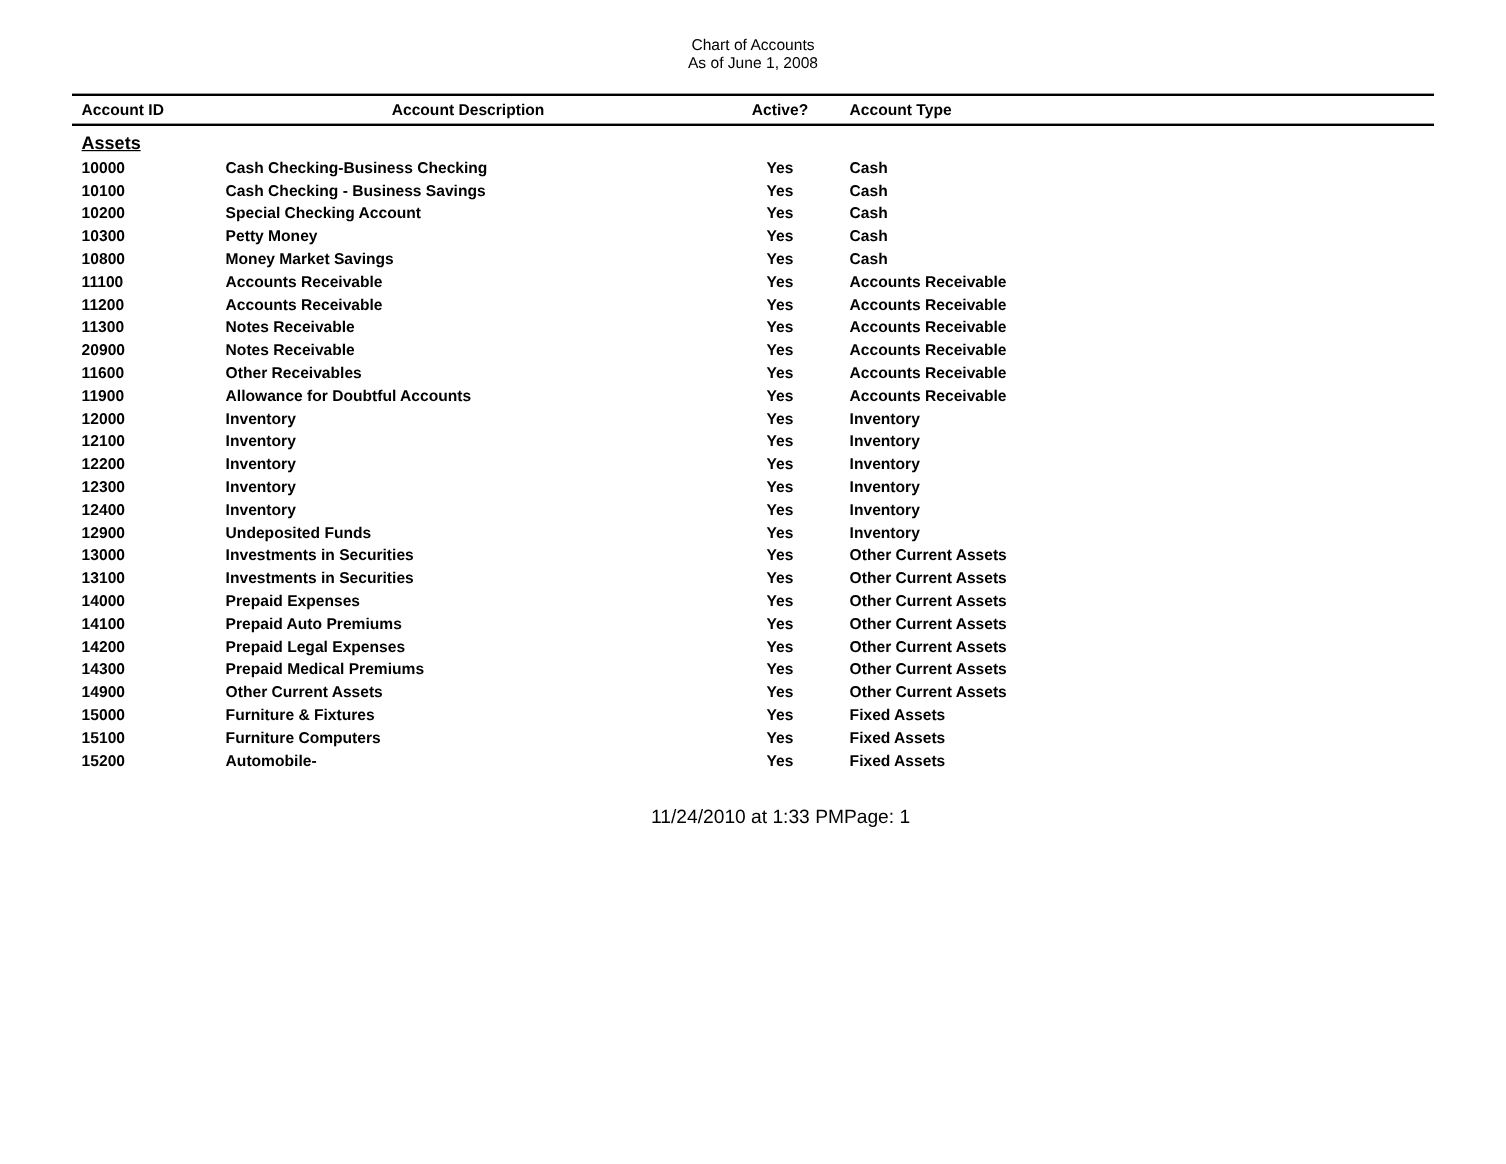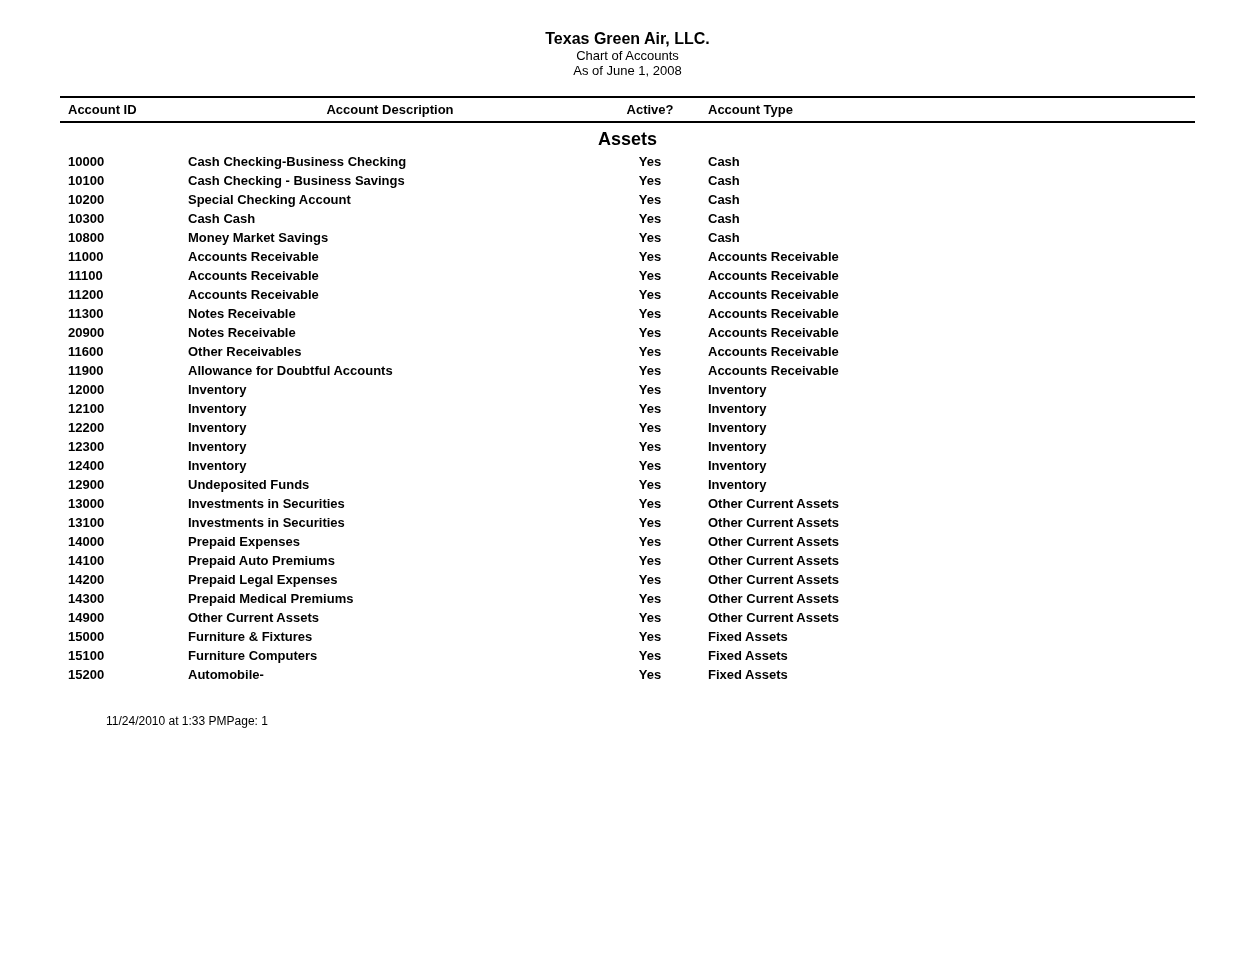--- a/index.html
+++ b/index.html
@@ -50,38 +50,38 @@
     }
     tbody tr td {
       padding: 2px 8px;
       font-weight: bold;
     }
     tbody tr td.active-cell {
       text-align: center;
       margin-top: 40px;
     }
     .section-header td {
-      text-align: center;
+      text-align: left;
+      text-decoration: underline;
       padding-top: 6px;
       padding-bottom: 2px;
-      font-size: 18px;
+      font-size: 15px;
     }
     .footer {
       margin-top: 30px;
       display: flex;
-      justify-content: flex-start;
-      font-size: 12px;
+      justify-content: center;
+      font-size: 16px;
       margin-left: 46px;
     }
   </style>
 </head>
 <body>
 
 <div class="header">
-  <div class="company-name">Texas Green Air, LLC.</div>
   <div class="report-title">Chart of Accounts</div>
   <div class="report-date">As of June 1, 2008</div>
 </div>
 
 <table>
   <thead>
     <tr>
       <th style="width:120px;margin-left:24px;">Account ID</th>
       <th style="width:420px; text-align:center;">Account Description</th>
       <th class="active-col" style="width:100px;">Active?</th>
@@ -105,35 +105,29 @@
         <td>Cash</td>
       </tr>
       <tr>
         <td>10200</td>
         <td>Special Checking Account</td>
         <td class="active-cell">Yes</td>
         <td>Cash</td>
       </tr>
       <tr>
         <td>10300</td>
-        <td>Cash Cash</td>
+        <td>Petty Money</td>
         <td class="active-cell">Yes</td>
         <td>Cash</td>
       </tr>
       <tr>
         <td>10800</td>
         <td>Money Market Savings</td>
         <td class="active-cell">Yes</td>
         <td>Cash</td>
-      </tr>
-      <tr>
-        <td>11000</td>
-        <td>Accounts Receivable</td>
-        <td class="active-cell">Yes</td>
-        <td>Accounts Receivable</td>
       </tr>
       <tr>
         <td>11100</td>
         <td>Accounts Receivable</td>
         <td class="active-cell">Yes</td>
         <td>Accounts Receivable</td>
       </tr>
       <tr>
         <td>11200</td>
         <td>Accounts Receivable</td>

